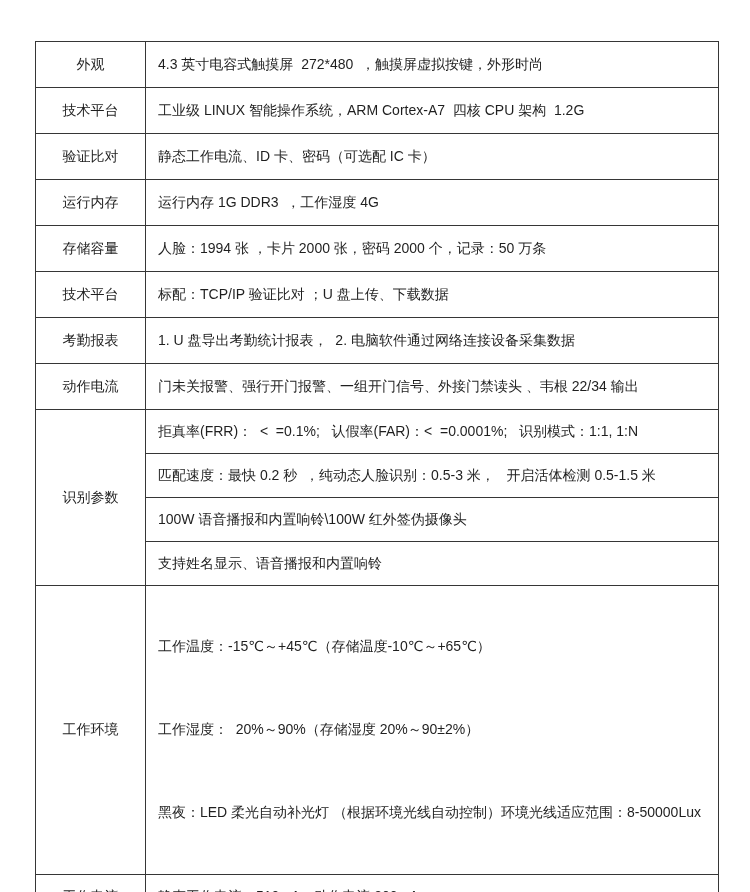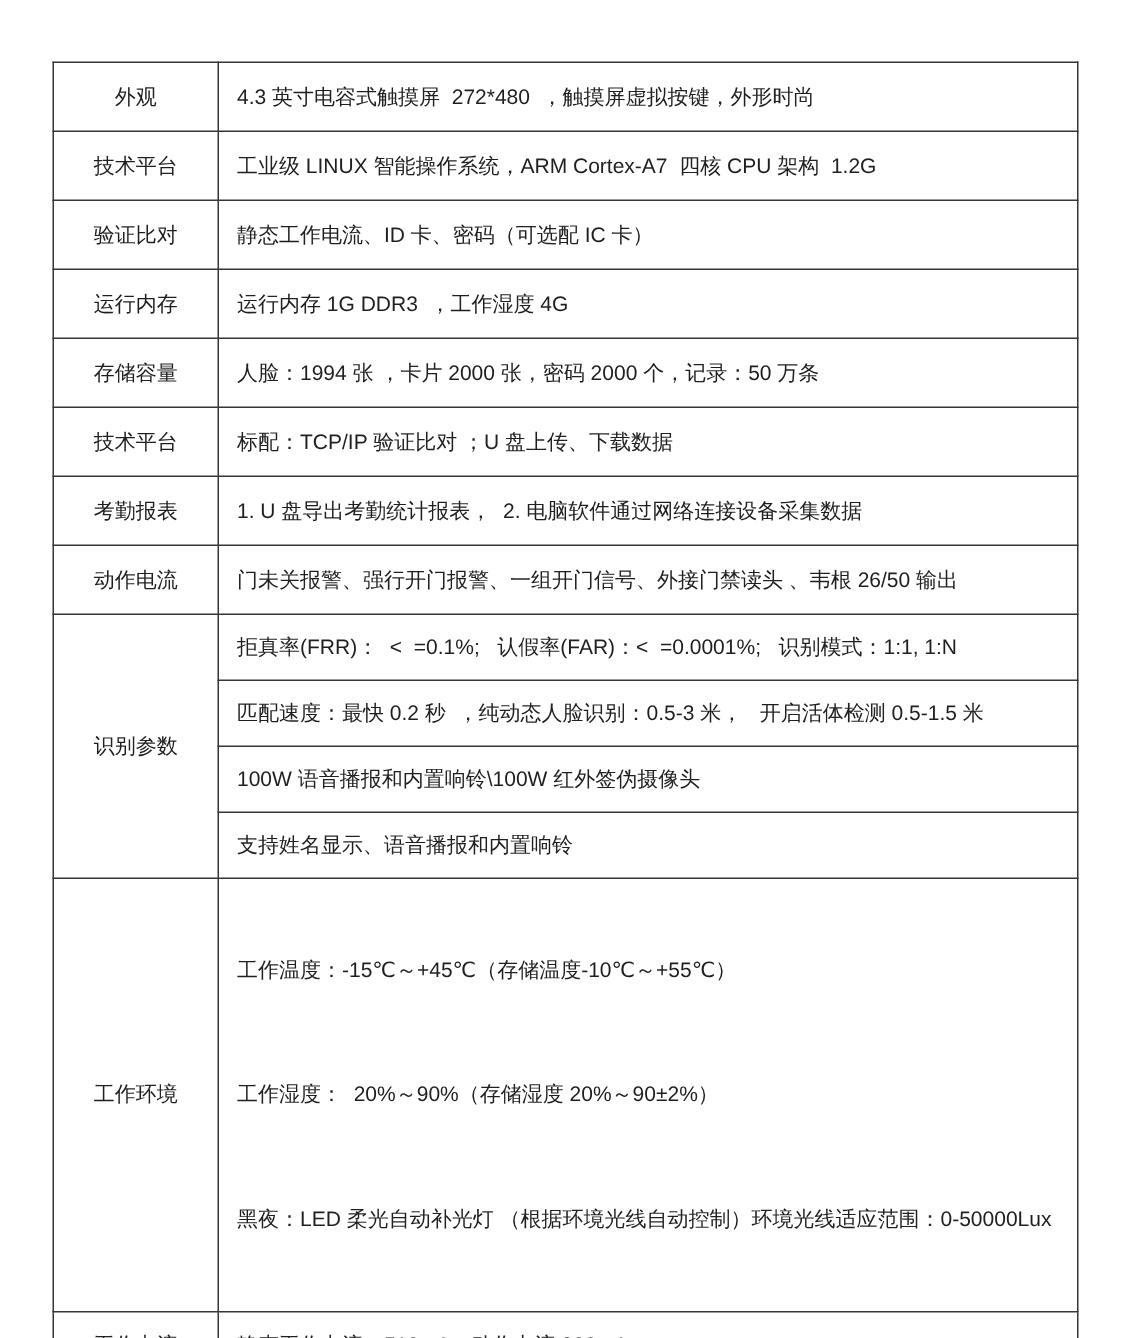--- a/index.html
+++ b/index.html
@@ -84,43 +84,43 @@
       <td class="value-cell">标配：TCP/IP 验证比对 ；U 盘上传、下载数据</td>
     </tr>
 
     <tr class="row-std">
       <td class="label-cell">考勤报表</td>
       <td class="value-cell">1. U 盘导出考勤统计报表，  2. 电脑软件通过网络连接设备采集数据</td>
     </tr>
 
     <tr class="row-std">
       <td class="label-cell">动作电流</td>
-      <td class="value-cell">门未关报警、强行开门报警、一组开门信号、外接门禁读头 、韦根 26/50 输出</td>
+      <td class="value-cell">门未关报警、强行开门报警、一组开门信号、外接门禁读头 、韦根 22/34 输出</td>
     </tr>
 
     <tr class="row-sub">
       <td class="label-cell" rowspan="4">识别参数</td>
       <td class="value-cell">拒真率(FRR)：  &lt;  =0.1%;   认假率(FAR)：&lt;  =0.0001%;   识别模式：1:1, 1:N</td>
     </tr>
     <tr class="row-sub">
       <td class="value-cell">匹配速度：最快 0.2 秒  ，纯动态人脸识别：0.5-3 米，   开启活体检测 0.5-1.5 米</td>
     </tr>
     <tr class="row-sub">
       <td class="value-cell">100W 语音播报和内置响铃\100W 红外签伪摄像头</td>
     </tr>
     <tr class="row-sub">
       <td class="value-cell">支持姓名显示、语音播报和内置响铃</td>
     </tr>
 
     <tr class="row-env">
       <td class="label-cell">工作环境</td>
       <td class="value-cell env-cell">
-        <div class="env-line">工作温度：-15℃～+45℃（存储温度-10℃～+55℃）</div>
+        <div class="env-line">工作温度：-15℃～+45℃（存储温度-10℃～+65℃）</div>
         <div class="env-line">工作湿度：  20%～90%（存储湿度 20%～90±2%）</div>
-        <div class="env-line">黑夜：LED 柔光自动补光灯 （根据环境光线自动控制）环境光线适应范围：0-50000Lux</div>
+        <div class="env-line">黑夜：LED 柔光自动补光灯 （根据环境光线自动控制）环境光线适应范围：8-50000Lux</div>
       </td>
     </tr>
 
     <tr class="row-bot">
       <td class="label-cell">工作电流</td>
       <td class="value-cell">静态工作电流：510mA，动作电流:800mA</td>
     </tr>
 
   </tbody>
     </table>

